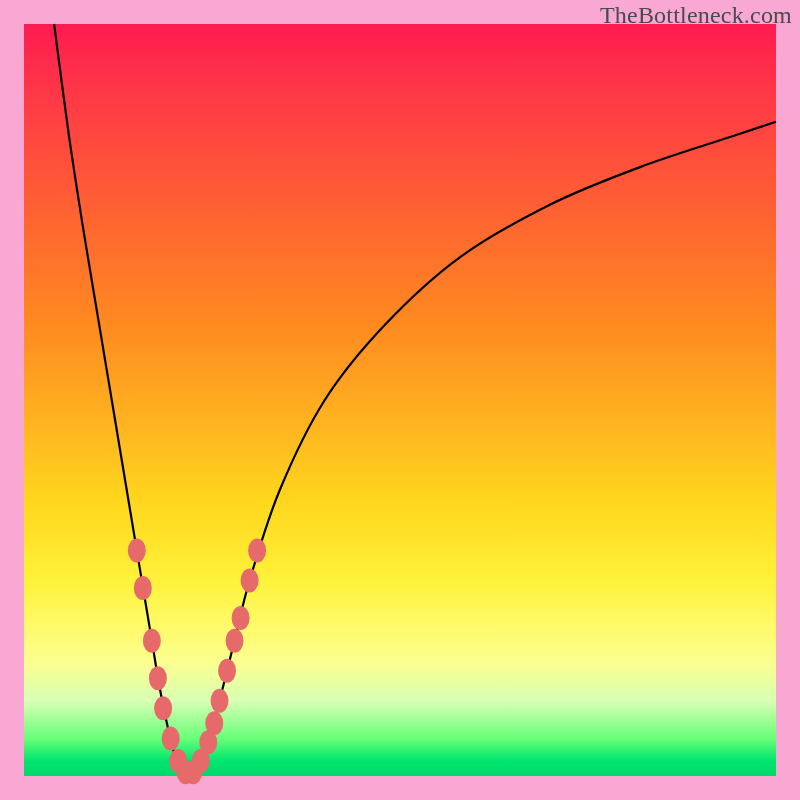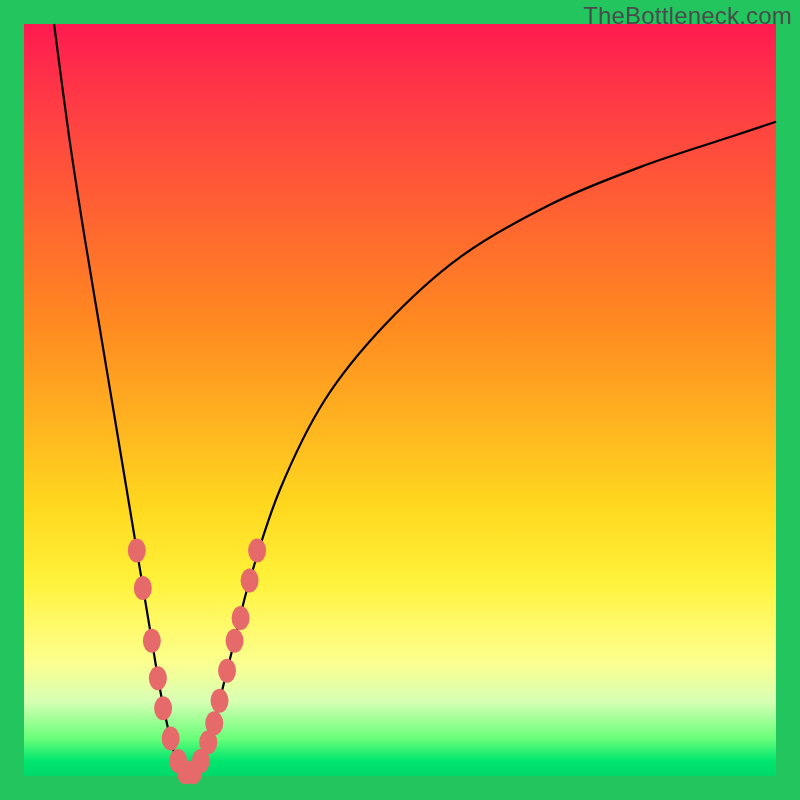--- a/index.html
+++ b/index.html
@@ -10,21 +10,22 @@
     overflow: hidden;
     background: #000;
     font-family: Arial, Helvetica, sans-serif;
   }
   .frame {
     position: absolute;
     left: 0;
     top: 0;
     width: 800px;
     height: 800px;
-    background: #22c55e;
+    background: #f9a8d4;
+    font-family: Liberation Serif, serif;
   }
   .plot {
     position: absolute;
     left: 24px;
     top: 24px;
     width: 752px;
     height: 752px;
     background: linear-gradient(to bottom,
       #ff1a50 0%,
       #ff2e4a 6%,

